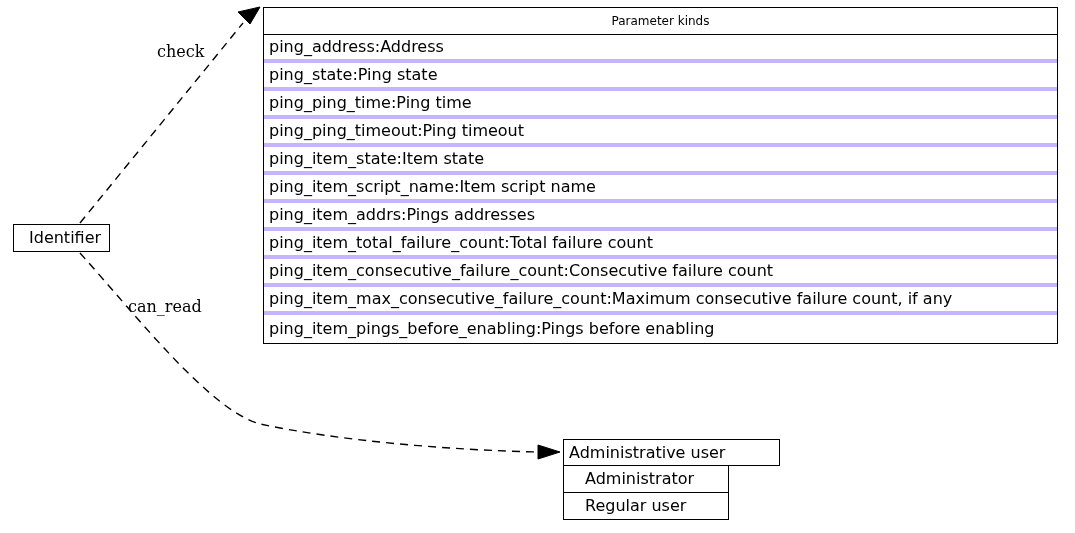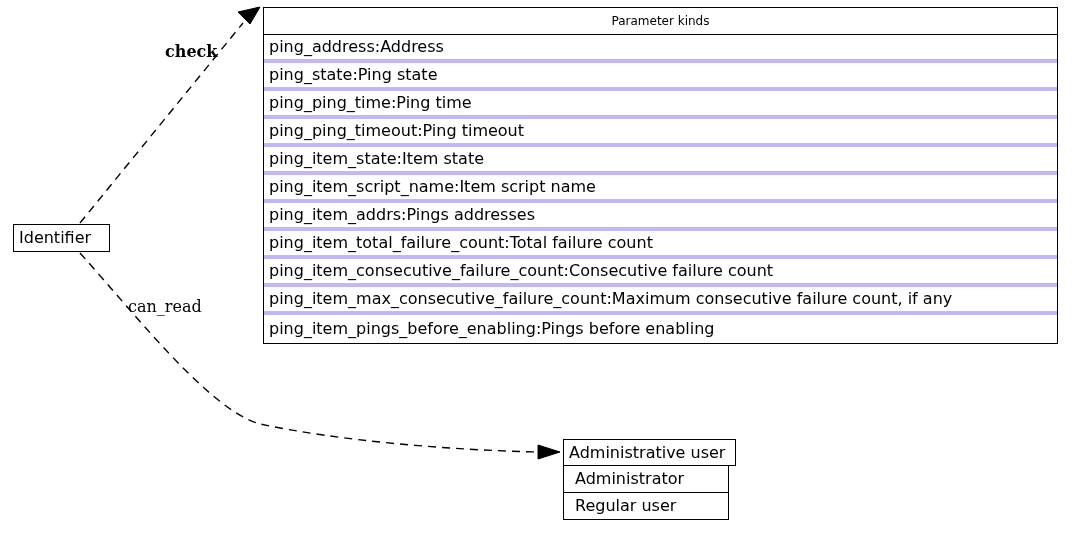--- a/index.html
+++ b/index.html
@@ -33,21 +33,21 @@
     position: absolute;
     left: 13px;
     top: 224px;
     width: 97px;
     height: 28px;
     box-sizing: border-box;
     border: 1px solid #000000;
     background: #ffffff;
     display: flex;
     align-items: center;
-    padding-left: 5px;
+    padding-left: 15px;
     font-size: 16px;
     color: #000000;
     line-height: 1;
     white-space: nowrap;
   }
 
   
   #parameter-kinds-table {
     position: absolute;
     left: 263px;
@@ -86,59 +86,59 @@
   }
 
   
   #admin-user-table {
     position: absolute;
     left: 563px;
     top: 439px;
     background: #ffffff;
   }
   #admin-user-table .au-header {
-    width: 173px;
+    width: 217px;
     height: 27px;
     box-sizing: border-box;
     border: 1px solid #000000;
     display: flex;
     align-items: center;
     padding-left: 5px;
     font-size: 16px;
     color: #000000;
     line-height: 1;
     white-space: nowrap;
     background: #ffffff;
   }
   #admin-user-table .au-row {
     width: 166px;
     height: 27px;
     box-sizing: border-box;
     border: 1px solid #000000;
     border-top: none;
     display: flex;
     align-items: center;
-    padding-left: 11px;
+    padding-left: 21px;
     font-size: 16px;
     color: #000000;
     line-height: 1;
     white-space: nowrap;
     background: #ffffff;
   }
 
   
   .edge-label {
     position: absolute;
     font-family: "DejaVu Serif", serif;
     font-size: 16px;
     color: #000000;
     white-space: nowrap;
     line-height: 1;
   }
-  #edge-label-check  { left: 165px; top: 44px; font-weight: bold; }
+  #edge-label-check  { left: 157px; top: 44px; }
   #edge-label-canread{ left: 128px; top: 299px; }
 </style>
 </head>
 <body>
 
 <div id="canvas">
 
   <svg class="edges" viewBox="0 0 1075 533" width="1075" height="533" xmlns="http://www.w3.org/2000/svg">
 
     <path d="M 80,223 L 243,23" fill="none" stroke="#000000" stroke-width="1.4" stroke-dasharray="8,6"></path>

